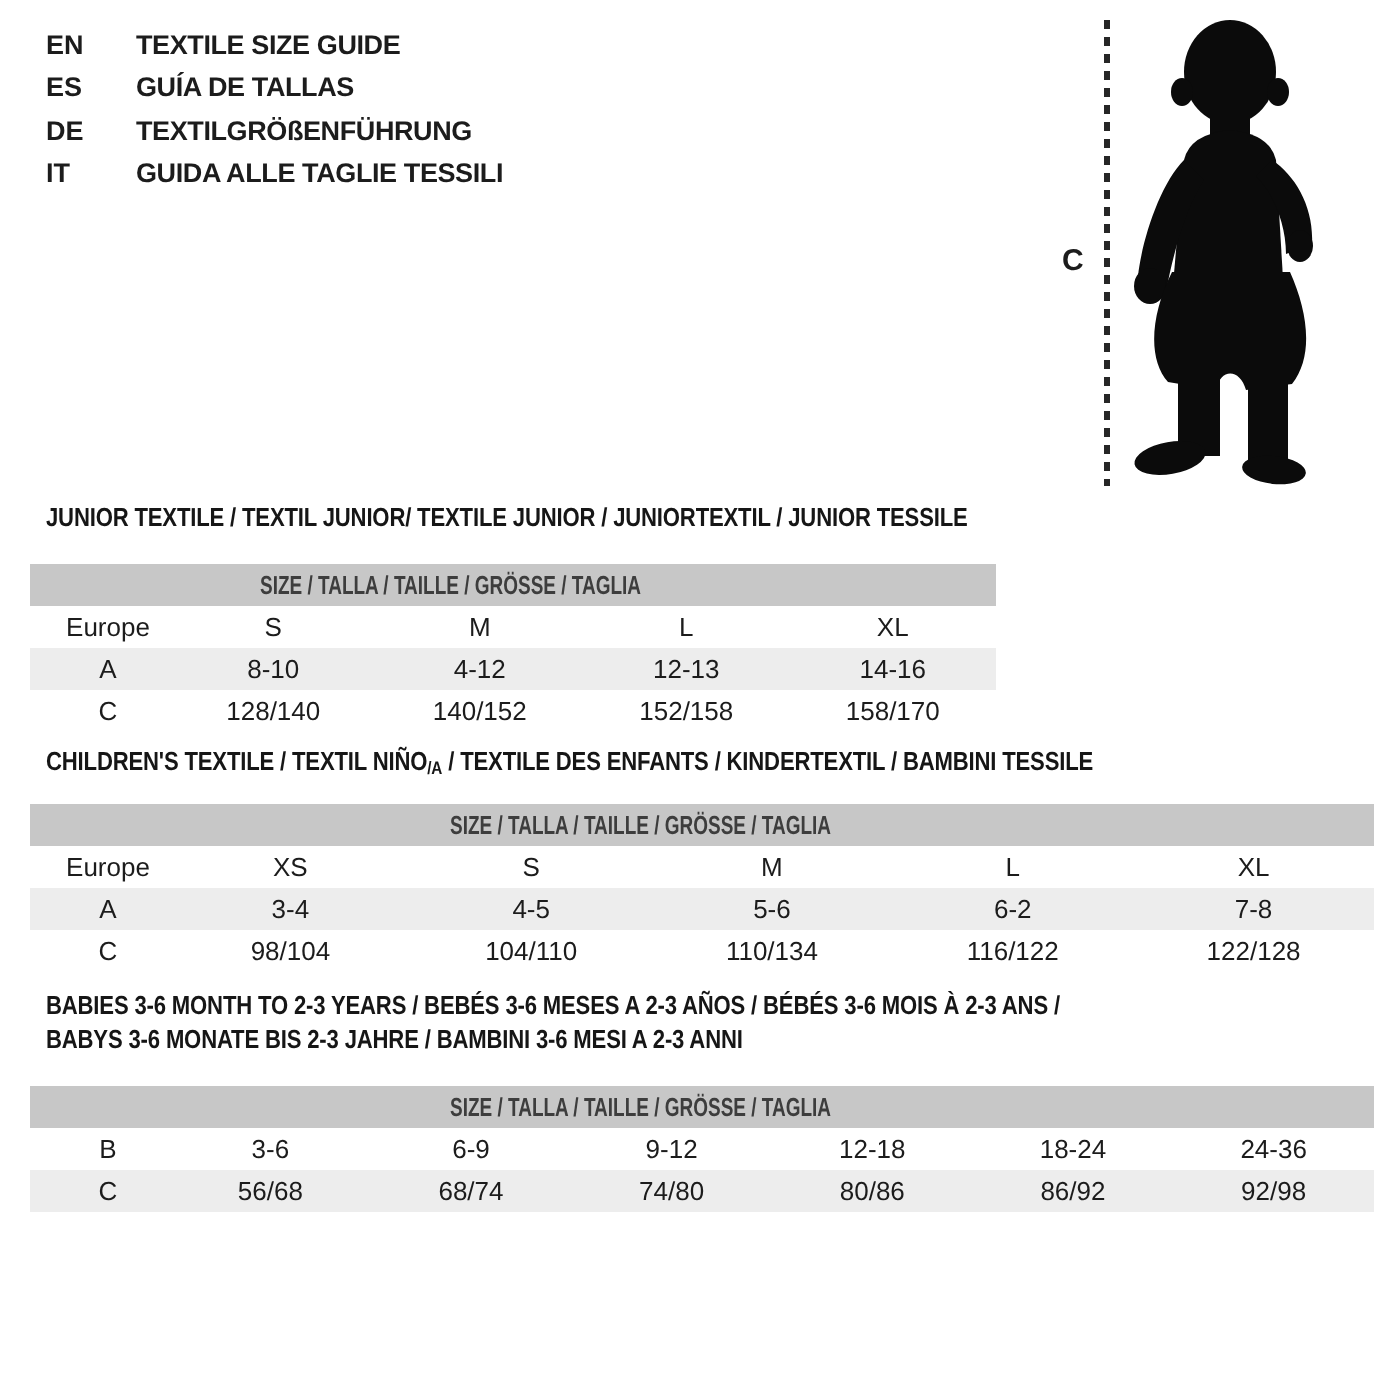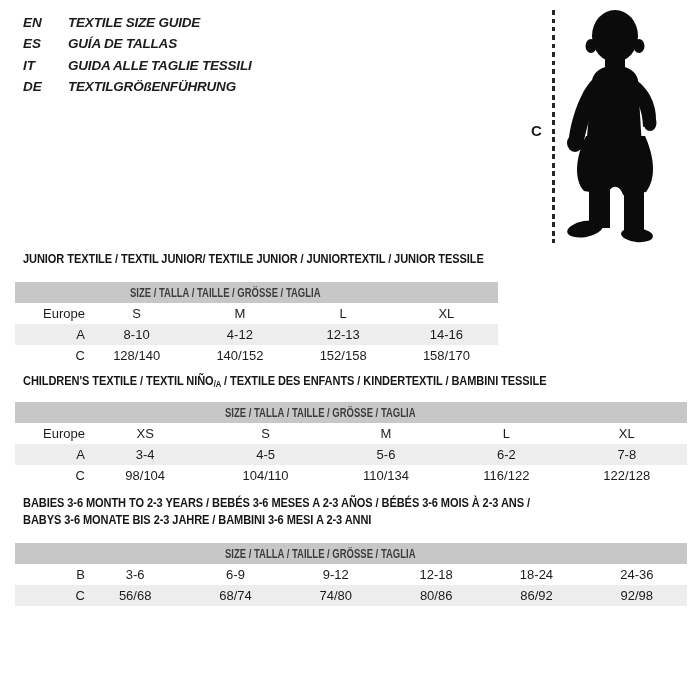--- a/index.html
+++ b/index.html
@@ -2,21 +2,21 @@
 <html><head>
 <meta charset="utf-8">
 <style>
   html,body { margin:0; padding:0; background:#ffffff; }
   .canvas {
     position:relative; width:700px; height:700px; background:#ffffff;
     font-family:"Liberation Sans", sans-serif; color:#1c1c1c; overflow:hidden;
   }
 
   
-  .langs { position:absolute; left:23px; top:12px;font-style:italic; }
+  .langs { position:absolute; left:23px; top:12px; }
   .lang-row { height:21.4px; line-height:21.4px; font-size:13.5px; font-weight:bold; white-space:nowrap; }
   .lang-code { display:inline-block; width:45px; }
   .lang-label { letter-spacing:-0.2px; }
 
   
   .measure-line {
     position:absolute; left:552px; top:10px; width:3px; height:233px;
     background:repeating-linear-gradient(to bottom,#262626 0 4.5px, transparent 4.5px 8.5px);
   }
   .measure-label { position:absolute; left:531px; top:122px; font-size:15px; font-weight:bold; }
@@ -34,21 +34,21 @@
 
   
   .size-table {
     position:absolute; left:15px; border-collapse:collapse; table-layout:fixed;
     font-size:13px; color:#1c1c1c;
   }
   .junior-table   { top:282px; width:483px; }
   .children-table { top:402px; width:672px; }
   .babies-table   { top:543px; width:672px; }
   .size-table td { height:21px; padding:0; text-align:center; vertical-align:middle; white-space:nowrap; }
-  .size-table td.lbl { text-align:right; padding-left:8px; }
+  .size-table td.lbl { text-align:center; padding-left:8px; }
   .bar-row td { background:#c7c7c7; text-align:center; padding-left:8px; }
   .bar-text {
     display:inline-block; transform:scaleX(0.73); transform-origin:0 50%;
     font-weight:bold; font-size:13px; color:#3d3d3d; white-space:nowrap;
   }
   tr.shaded td { background:#ededed; }
   col.label-col { width:70px; }
 
   
   .legend { position:absolute; left:23px; top:626px; }
@@ -63,24 +63,24 @@
 <div class="canvas">
 
   <div class="langs">
     <div class="lang-row">
       <span class="lang-code">EN</span><span class="lang-label">TEXTILE SIZE GUIDE</span>
     </div>
     <div class="lang-row">
       <span class="lang-code">ES</span><span class="lang-label">GUÍA DE TALLAS</span>
     </div>
     <div class="lang-row">
+      <span class="lang-code">DE</span><span class="lang-label">TEXTILGRÖßENFÜHRUNG</span>
+    </div>
+    <div class="lang-row">
       <span class="lang-code">IT</span><span class="lang-label">GUIDA ALLE TAGLIE TESSILI</span>
-    </div>
-    <div class="lang-row">
-      <span class="lang-code">DE</span><span class="lang-label">TEXTILGRÖßENFÜHRUNG</span>
     </div>
   </div>
 
   <div class="measure-line"></div>
   <div class="measure-label">C</div>
   <svg class="silhouette" viewBox="0 0 102 236" xmlns="http://www.w3.org/2000/svg">
     <g fill="#0b0b0b">
       <ellipse cx="53" cy="28" rx="23" ry="26"></ellipse>
       <ellipse cx="29" cy="38" rx="5.5" ry="7"></ellipse>
       <ellipse cx="77" cy="38" rx="5.5" ry="7"></ellipse>

